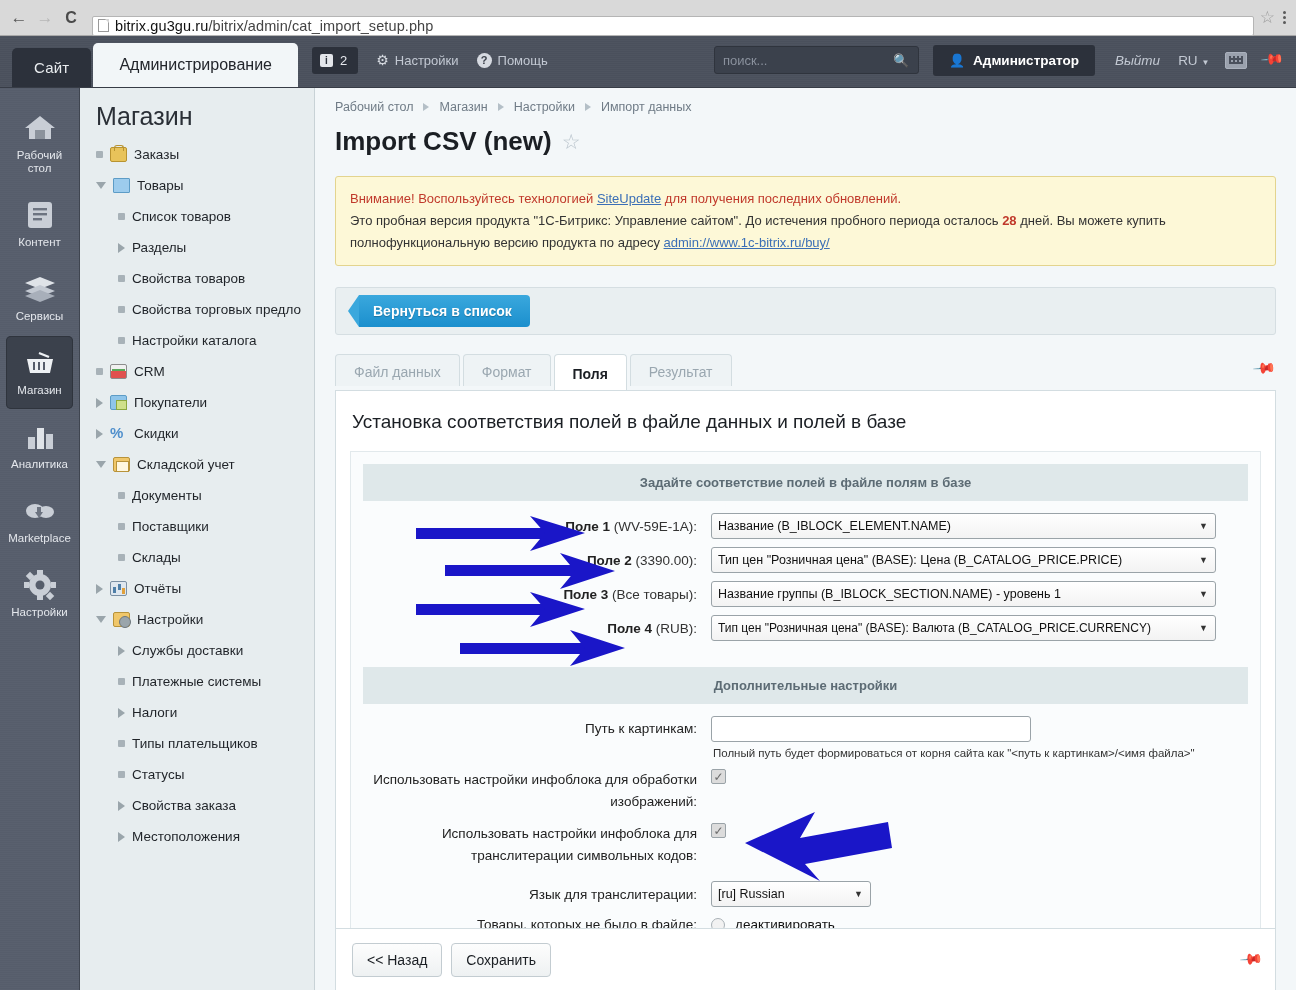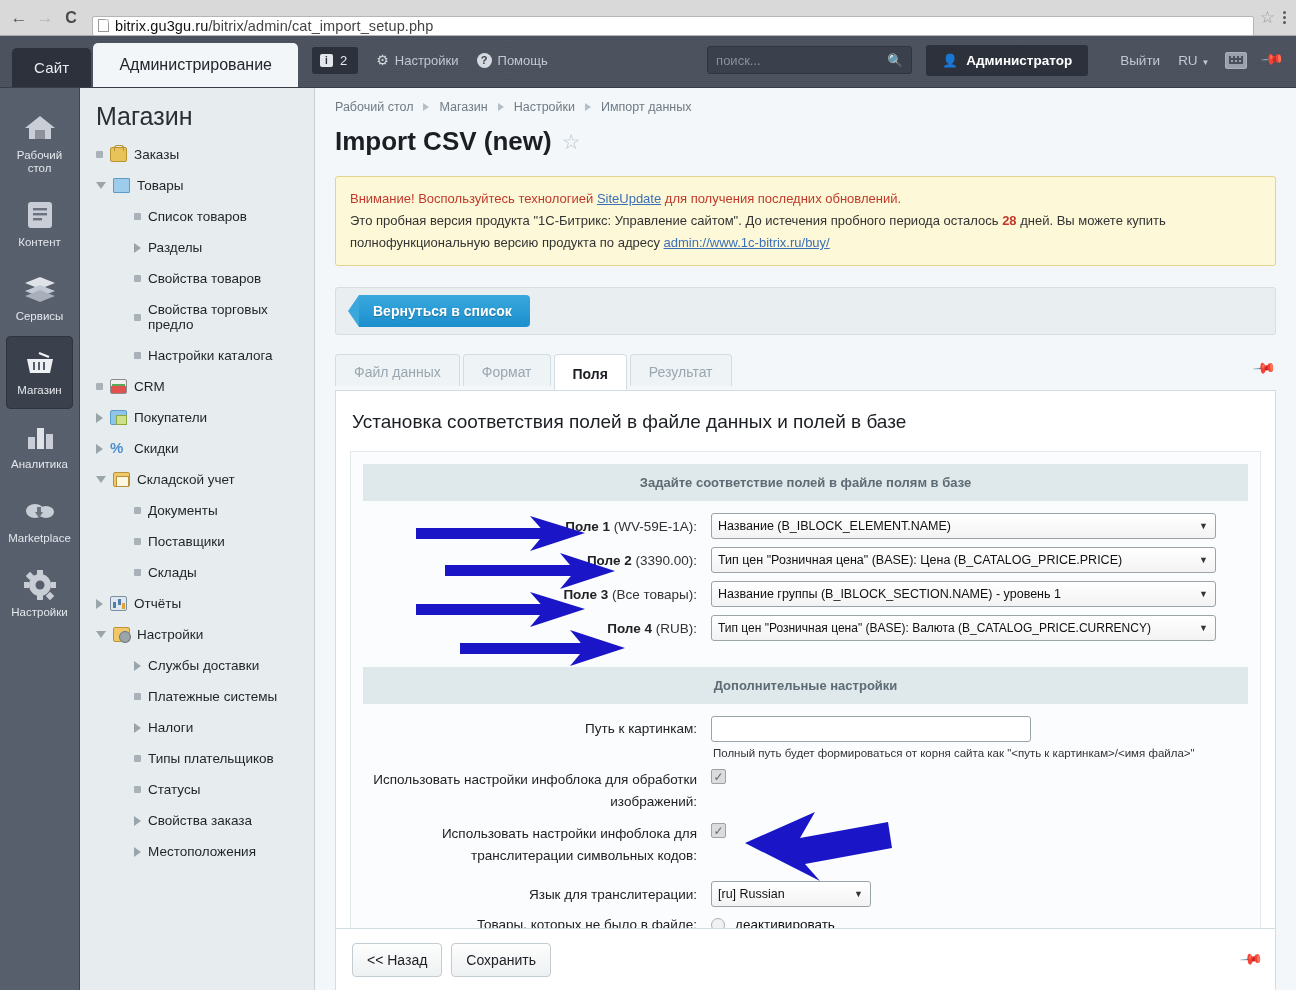--- a/index.html
+++ b/index.html
@@ -86,21 +86,21 @@
     align-items: center; padding: 0 8px; justify-content: space-between;
   }
   .search-box span.ph { color: #8a919d; font-size: 13px;}
   .search-box .mag { color: #aab1bd; font-size: 13px;}
   .admin-btn {
     margin-left: 14px; background: #2c313b; color: #fff; font-size: 13.5px;
     font-weight: bold; padding: 8px 16px; border-radius: 3px;
     display: flex; align-items: center; gap: 8px;
   }
   .person-glyph { font-size: 13px; }
-  .logout { color: #c3c9d3; font-size: 13.5px; margin-left: 32px; }
+  .logout { color: #c3c9d3; font-size: 13.5px; margin-left: 20px; font-style: italic; }
   .lang { color: #c3c9d3; font-size: 13.5px; margin-left: 18px; }
   .kbd-btn {
     margin-left: 16px; width: 22px; height: 17px; border: 1px solid #aab1bd;
     border-radius: 2px; background: #9aa1ad; display:flex; align-items:center; justify-content:center;
   }
   .kbd-btn i { display:block; width:14px; height:8px;
     background: repeating-linear-gradient(90deg,#4a505c 0 2px, transparent 2px 4px),
                 repeating-linear-gradient(0deg,#4a505c 0 2px, transparent 2px 4px);
   }
   .pin-top { margin-left: 16px; margin-right: 14px; color: #b8bfc9; font-size: 15px; transform: rotate(40deg);}
@@ -125,21 +125,21 @@
   
   .subnav {
     width: 235px; background: #e7edef; flex: none;
     border-right: 1px solid #c8d2d6; padding: 14px 0 0 0; position: relative; overflow:hidden;
   }
   .subnav h2 { font-size: 25px; font-weight: normal; color: #2a2f36; padding: 0 0 8px 16px; }
   .nav-row {
     display: flex; align-items: center; gap: 7px;
     padding: 8px 6px 8px 16px; font-size: 13.5px; color: #1f2328;
   }
-  .nav-row.lvl2 { padding-left: 22px; margin-left: 32px; }
+  .nav-row.lvl2 { padding-left: 38px; }
   .bullet { width: 7px; height: 7px; background: #a8b2b8; flex: none; border-radius:1px;}
   .caret-r { width:0;height:0;border-left:7px solid #9aa5ab;border-top:5px solid transparent;border-bottom:5px solid transparent;flex:none;}
   .caret-d { width:0;height:0;border-top:7px solid #9aa5ab;border-left:5px solid transparent;border-right:5px solid transparent;flex:none;}
   .fico { width:17px;height:15px;flex:none;border-radius:2px;position:relative;}
   .fico.orders{background:#e8c35a;border:1px solid #b89330;}
   .fico.orders:before{content:"";position:absolute;left:3px;top:-3px;width:8px;height:5px;border:1px solid #b89330;border-bottom:none;border-radius:3px 3px 0 0;}
   .fico.folder{background:#9dcced;border:1px solid #5d9cc6;border-radius:1px;}
   .fico.crm{background:linear-gradient(#f0f0f0 0 45%,#e0514f 45% 100%);border:1px solid #8c8c8c;}
   .fico.crm:before{content:"";position:absolute;left:1px;top:4px;right:1px;height:2px;background:#5aa85a;}
   .fico.buyers{background:#8fc5ea;border:1px solid #5d9cc6;}

